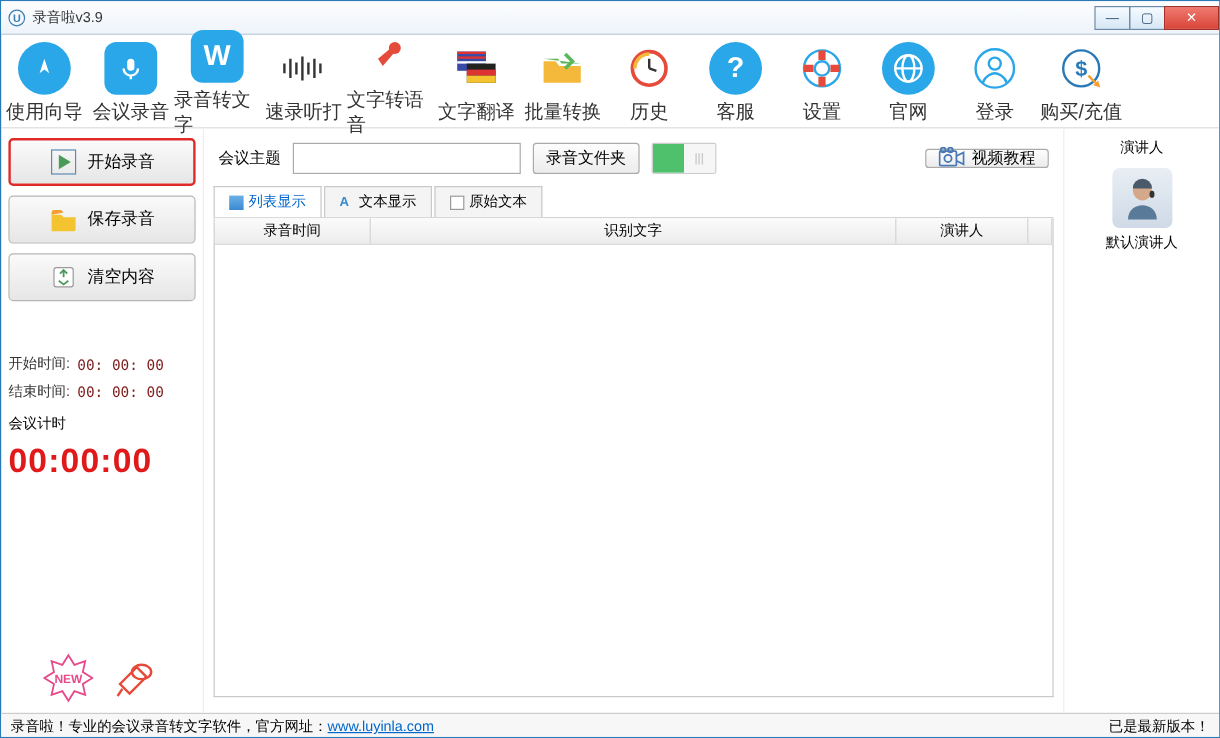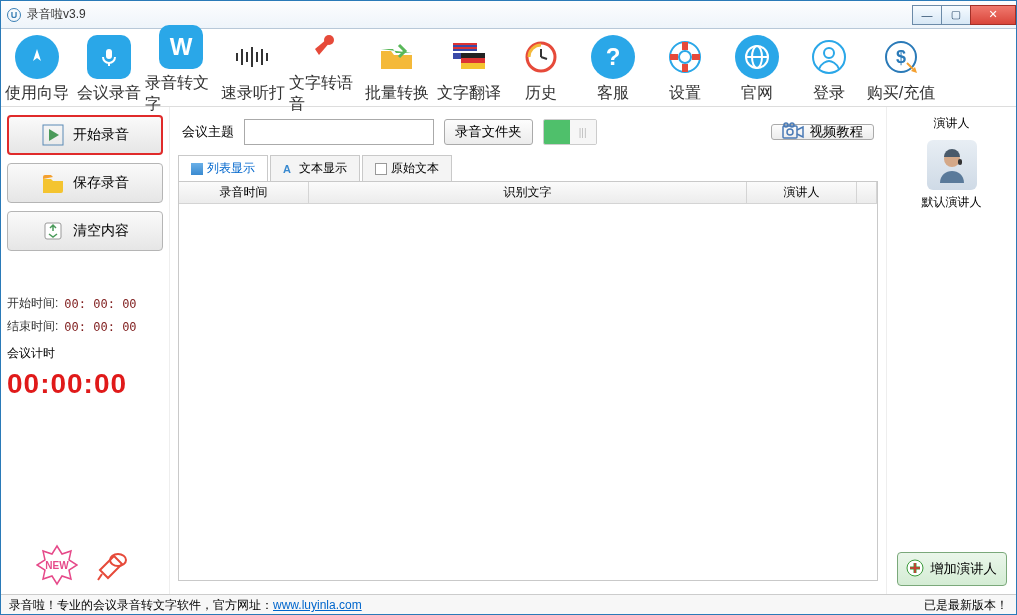--- a/index.html
+++ b/index.html
@@ -123,40 +123,40 @@
         <svg width="36" height="36" viewBox="0 0 36 36">
           <polygon points="8,20 20,10 24,12 12,26" fill="#e64a3a"></polygon>
           <circle cx="22" cy="11" r="5" fill="#e64a3a"></circle>
         </svg>
       </span>
     <span class="tlabel">文字转语音</span>
   </div>
   <div class="tool-item">
     <span class="ticon">
         <svg width="40" height="36" viewBox="0 0 40 36">
-          <path d="M4 12h10l3 4h18v14H4z" fill="#f4b93a"></path>
-          <path d="M4 10h12l3 4h16" fill="#5ab85a"></path>
-          <path d="M22 6l6 6-6 6" stroke="#5ab85a" stroke-width="3" fill="none"></path>
-        </svg>
-      </span>
-    <span class="tlabel">批量转换</span>
-  </div>
-  <div class="tool-item">
-    <span class="ticon">
-        <svg width="40" height="36" viewBox="0 0 40 36">
           <rect x="4" y="4" width="24" height="16" fill="#3a4aa8"></rect>
           <rect x="4" y="4" width="24" height="2" fill="#d33"></rect>
           <rect x="4" y="8" width="24" height="2" fill="#d33"></rect>
           <rect x="4" y="12" width="24" height="2" fill="#fff"></rect>
           <rect x="12" y="14" width="24" height="16" fill="#222"></rect>
           <rect x="12" y="19" width="24" height="5" fill="#d33"></rect>
           <rect x="12" y="24" width="24" height="6" fill="#f4c430"></rect>
         </svg>
       </span>
     <span class="tlabel">文字翻译</span>
+  </div>
+  <div class="tool-item">
+    <span class="ticon">
+        <svg width="40" height="36" viewBox="0 0 40 36">
+          <path d="M4 12h10l3 4h18v14H4z" fill="#f4b93a"></path>
+          <path d="M4 10h12l3 4h16" fill="#5ab85a"></path>
+          <path d="M22 6l6 6-6 6" stroke="#5ab85a" stroke-width="3" fill="none"></path>
+        </svg>
+      </span>
+    <span class="tlabel">批量转换</span>
   </div>
   <div class="tool-item">
     <span class="ticon">
         <svg width="36" height="36" viewBox="0 0 36 36">
           <circle cx="18" cy="18" r="14" fill="none" stroke="#e64a3a" stroke-width="3"></circle>
           <path d="M6 18a12 12 0 0112-12" stroke="#f4b93a" stroke-width="3" fill="none"></path>
           <line x1="18" y1="18" x2="18" y2="10" stroke="#333" stroke-width="2"></line>
           <line x1="18" y1="18" x2="24" y2="20" stroke="#333" stroke-width="2"></line>
         </svg>
       </span>
@@ -321,29 +321,19 @@
       <div class="avatar">
           <svg width="40" height="40" viewBox="0 0 40 40">
             <circle cx="20" cy="14" r="8" fill="#d4a888"></circle>
             <path d="M8 38c0-8 6-12 12-12s12 4 12 12" fill="#5a7a9a"></path>
             <path d="M12 12a8 8 0 0116 0" fill="#4a5a6a"></path>
             <rect x="26" y="14" width="4" height="6" rx="2" fill="#333"></rect>
           </svg>
         </div>
       <div class="sname">默认演讲人</div>
     </div>
-    <button class="add-speaker-btn">
-      <span><svg width="18" height="18" viewBox="0 0 18 18">
-            <circle cx="9" cy="9" r="8" fill="#fff" stroke="#3a9a3a" stroke-width="1"></circle>
-            <line x1="9" y1="4" x2="9" y2="14" stroke="#3a9a3a" stroke-width="3"></line>
-            <line x1="4" y1="9" x2="14" y2="9" stroke="#3a9a3a" stroke-width="3"></line>
-            <line x1="9" y1="4" x2="9" y2="14" stroke="#d33" stroke-width="1.5"></line>
-            <line x1="4" y1="9" x2="14" y2="9" stroke="#d33" stroke-width="1.5"></line>
-          </svg></span>
-      <span>增加演讲人</span>
-    </button>
   </div>
 </div>
 
 <div class="statusbar">
   <span><span>录音啦！专业的会议录音转文字软件，官方网址：</span><a>www.luyinla.com</a></span>
   <span class="right">已是最新版本！</span>
 </div>
 
 </body></html>

